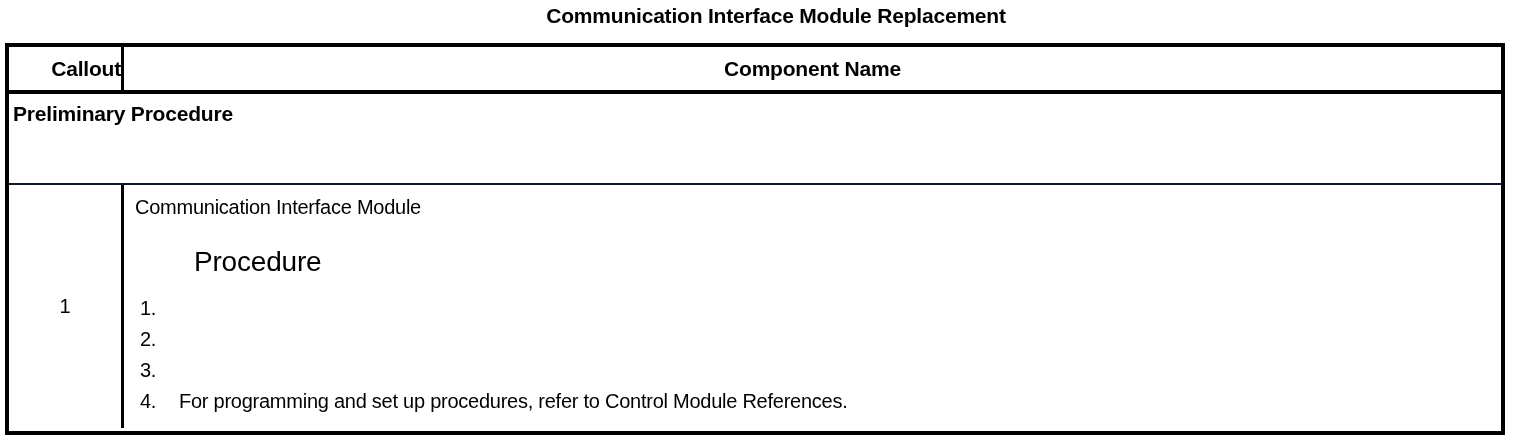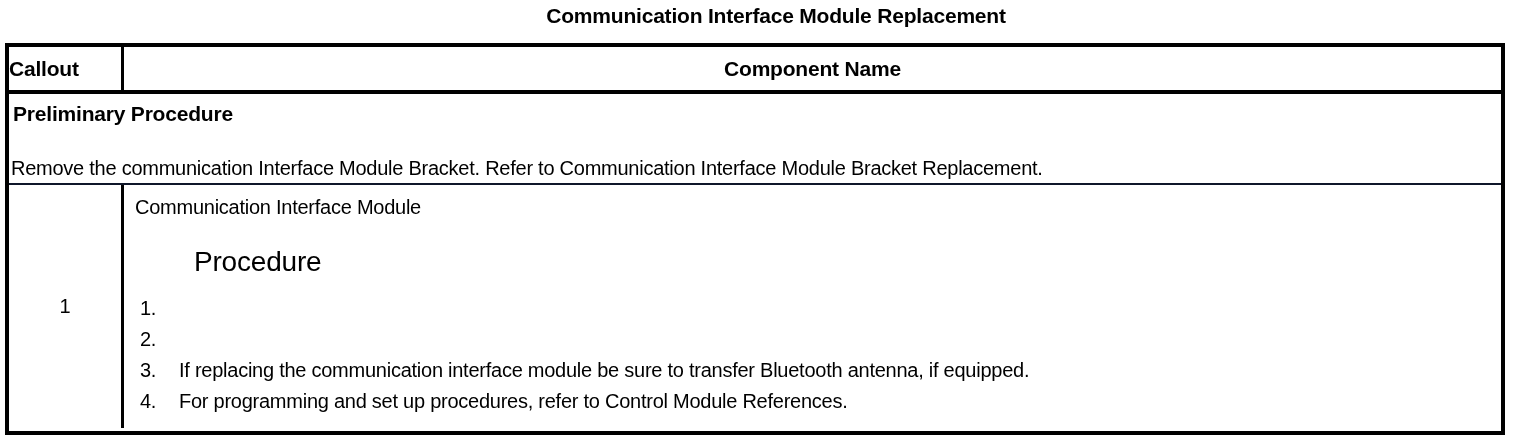--- a/index.html
+++ b/index.html
@@ -60,21 +60,21 @@
   }
   .row-header .cell-callout {
     border-right: 3px solid #000;
   }
   .cell-callout {
     width: 115px;
     flex: 0 0 115px;
     box-sizing: border-box;
     display: flex;
     align-items: center;
-    justify-content: flex-start;
+    justify-content: flex-end;
   }
   .cell-main {
     flex: 1 1 auto;
     box-sizing: border-box;
     position: relative;
     border-radius: 6px;
   }
   .hdr-text {
     font-size: 21px;
     font-weight: bold;
@@ -186,21 +186,20 @@
       <div class="cell-callout">
         <span class="hdr-text">Callout</span>
       </div>
       <div class="cell-main">
         <span class="hdr-text">Component Name</span>
       </div>
     </div>
 
     <div class="row row-prelim">
       <div class="prelim-title">Preliminary Procedure</div>
-      <div class="prelim-text">Remove the communication Interface Module Bracket. Refer to Communication Interface Module Bracket Replacement.</div>
     </div>
 
     <div class="row row-body">
       <div class="cell-callout">
         <span class="callout-num">1</span>
       </div>
       <div class="cell-main">
 
         <div class="comp-name">Communication Interface Module</div>
 
@@ -211,21 +210,20 @@
           <div class="step">
             <span class="step-num">1.</span>
           </div>
 
           <div class="step">
             <span class="step-num">2.</span>
           </div>
 
           <div class="step">
             <span class="step-num">3.</span>
-            <span class="step-text">If replacing the communication interface module be sure to transfer Bluetooth antenna, if equipped.</span>
           </div>
 
           <div class="step">
             <span class="step-num">4.</span>
             <span class="step-text">For programming and set up procedures, refer to Control Module References.</span>
           </div>
 
         </div>
       </div>
     </div>

